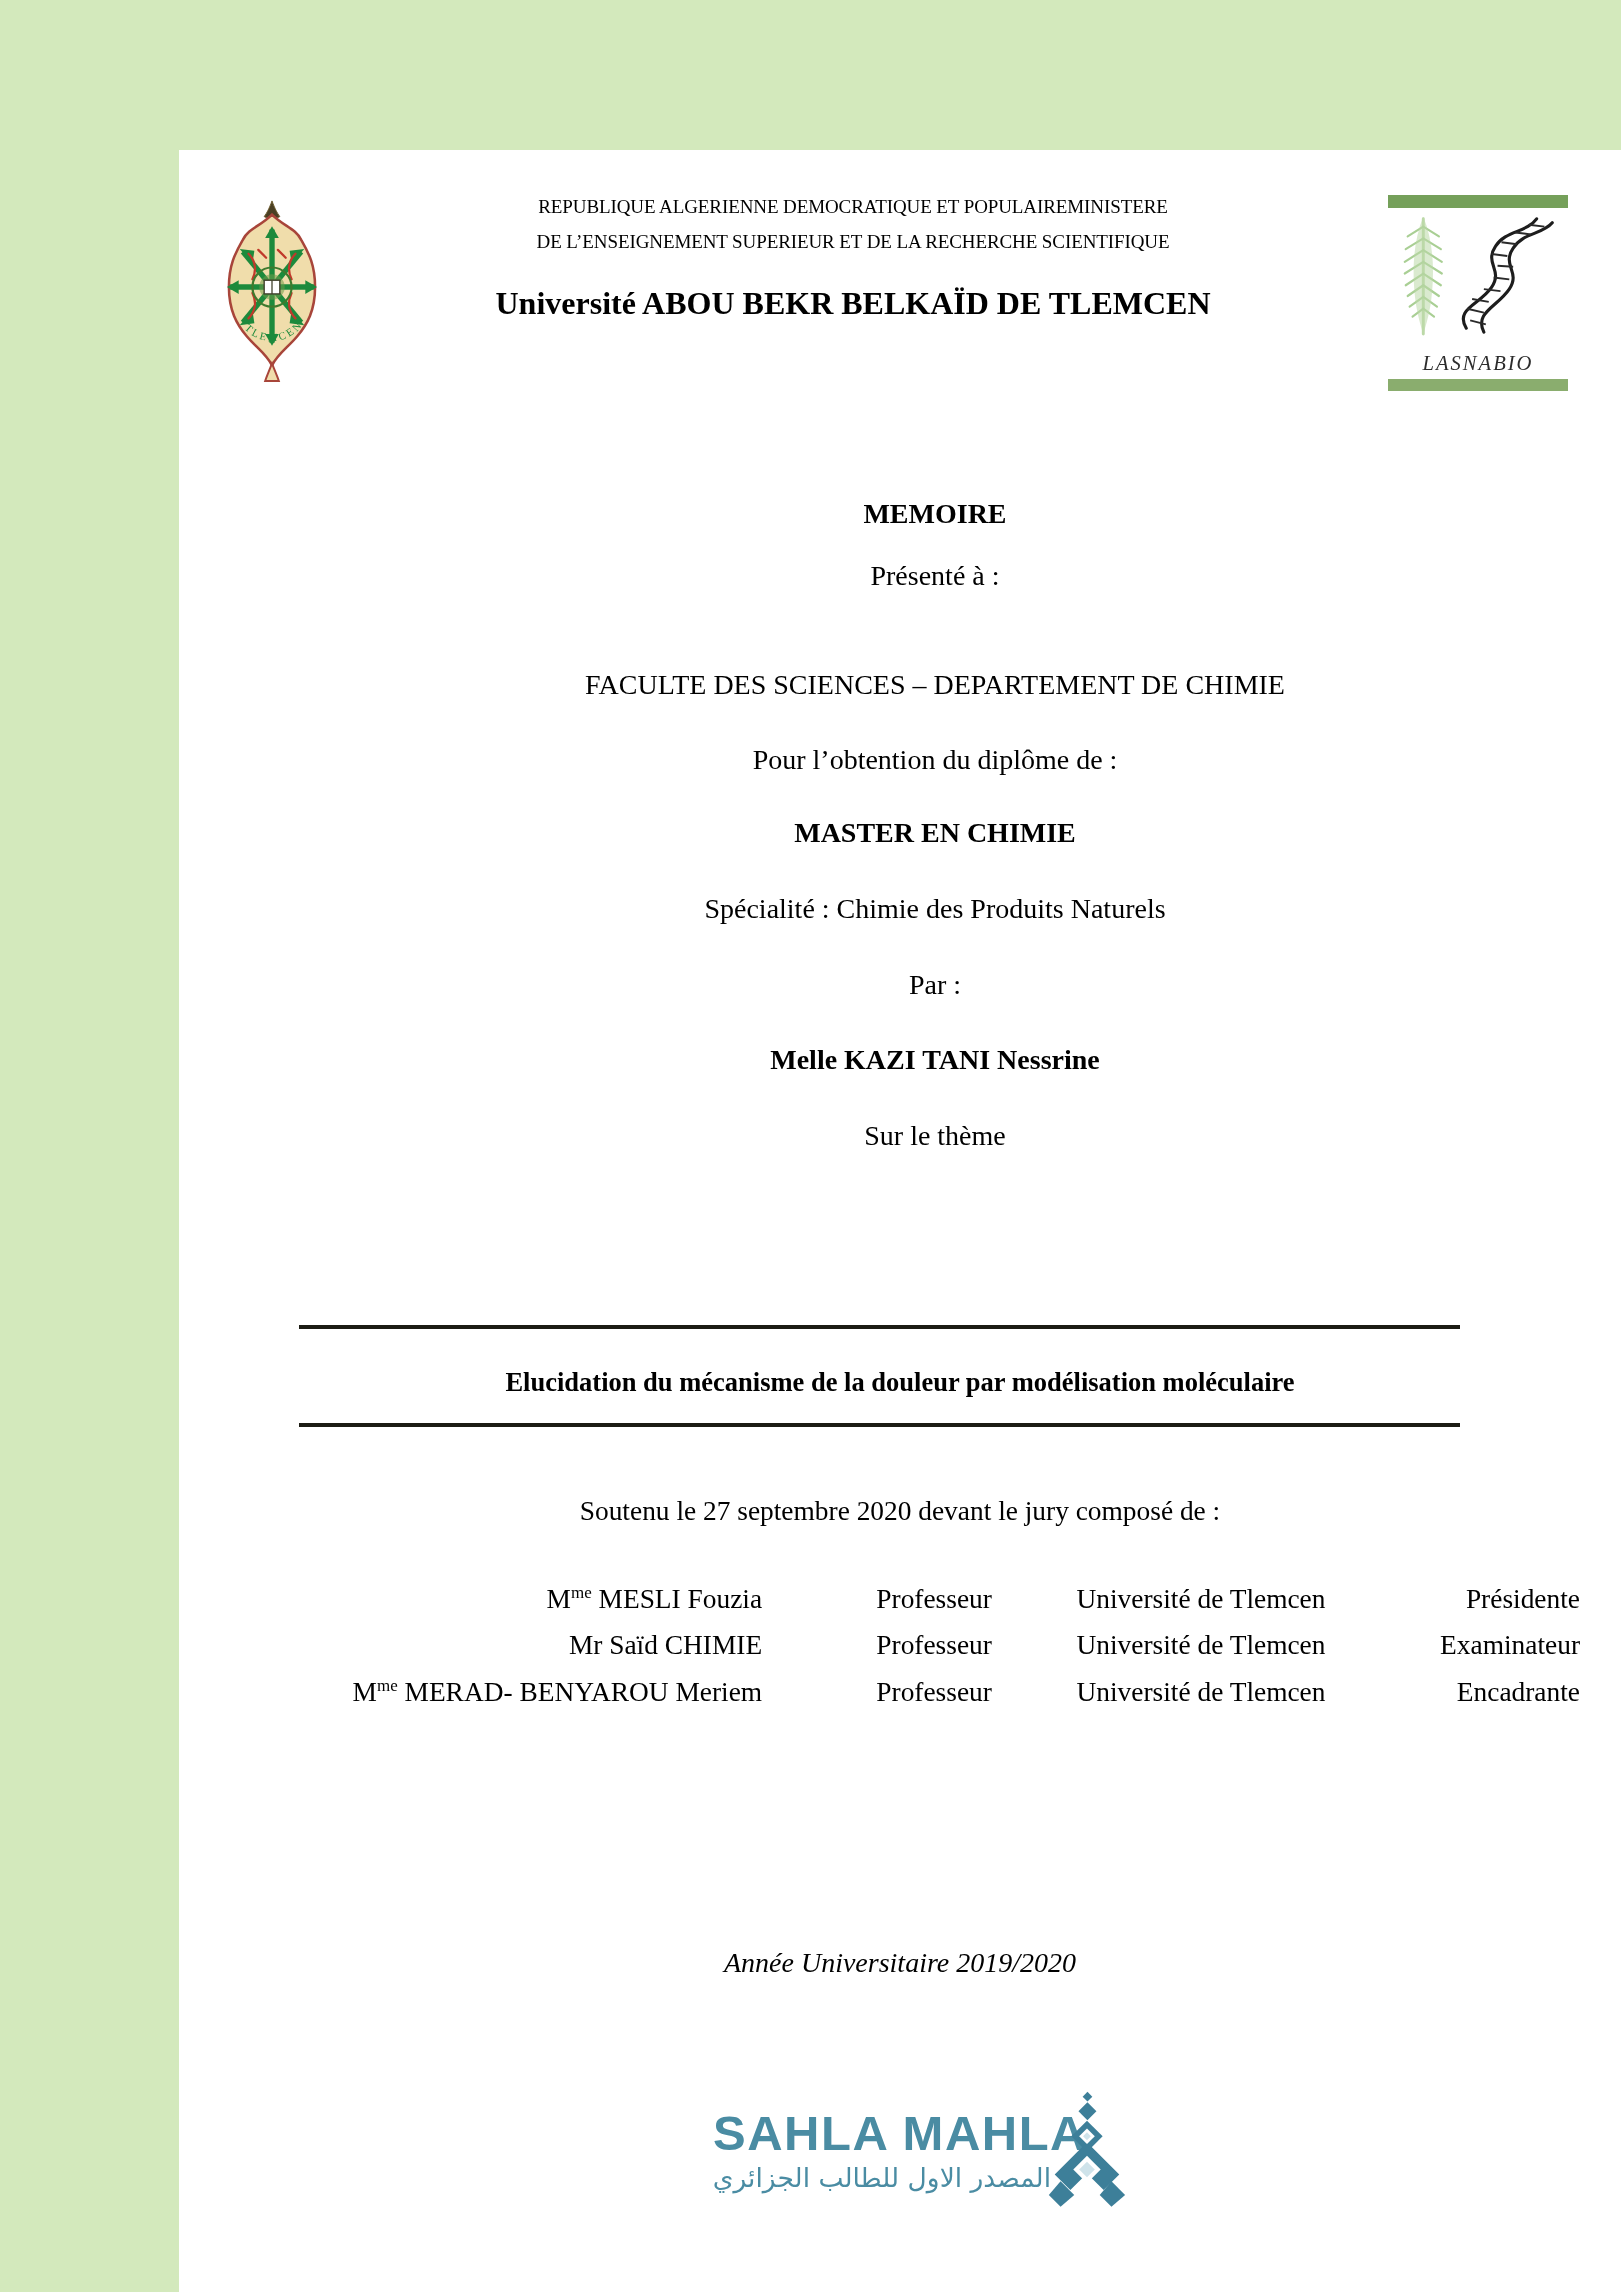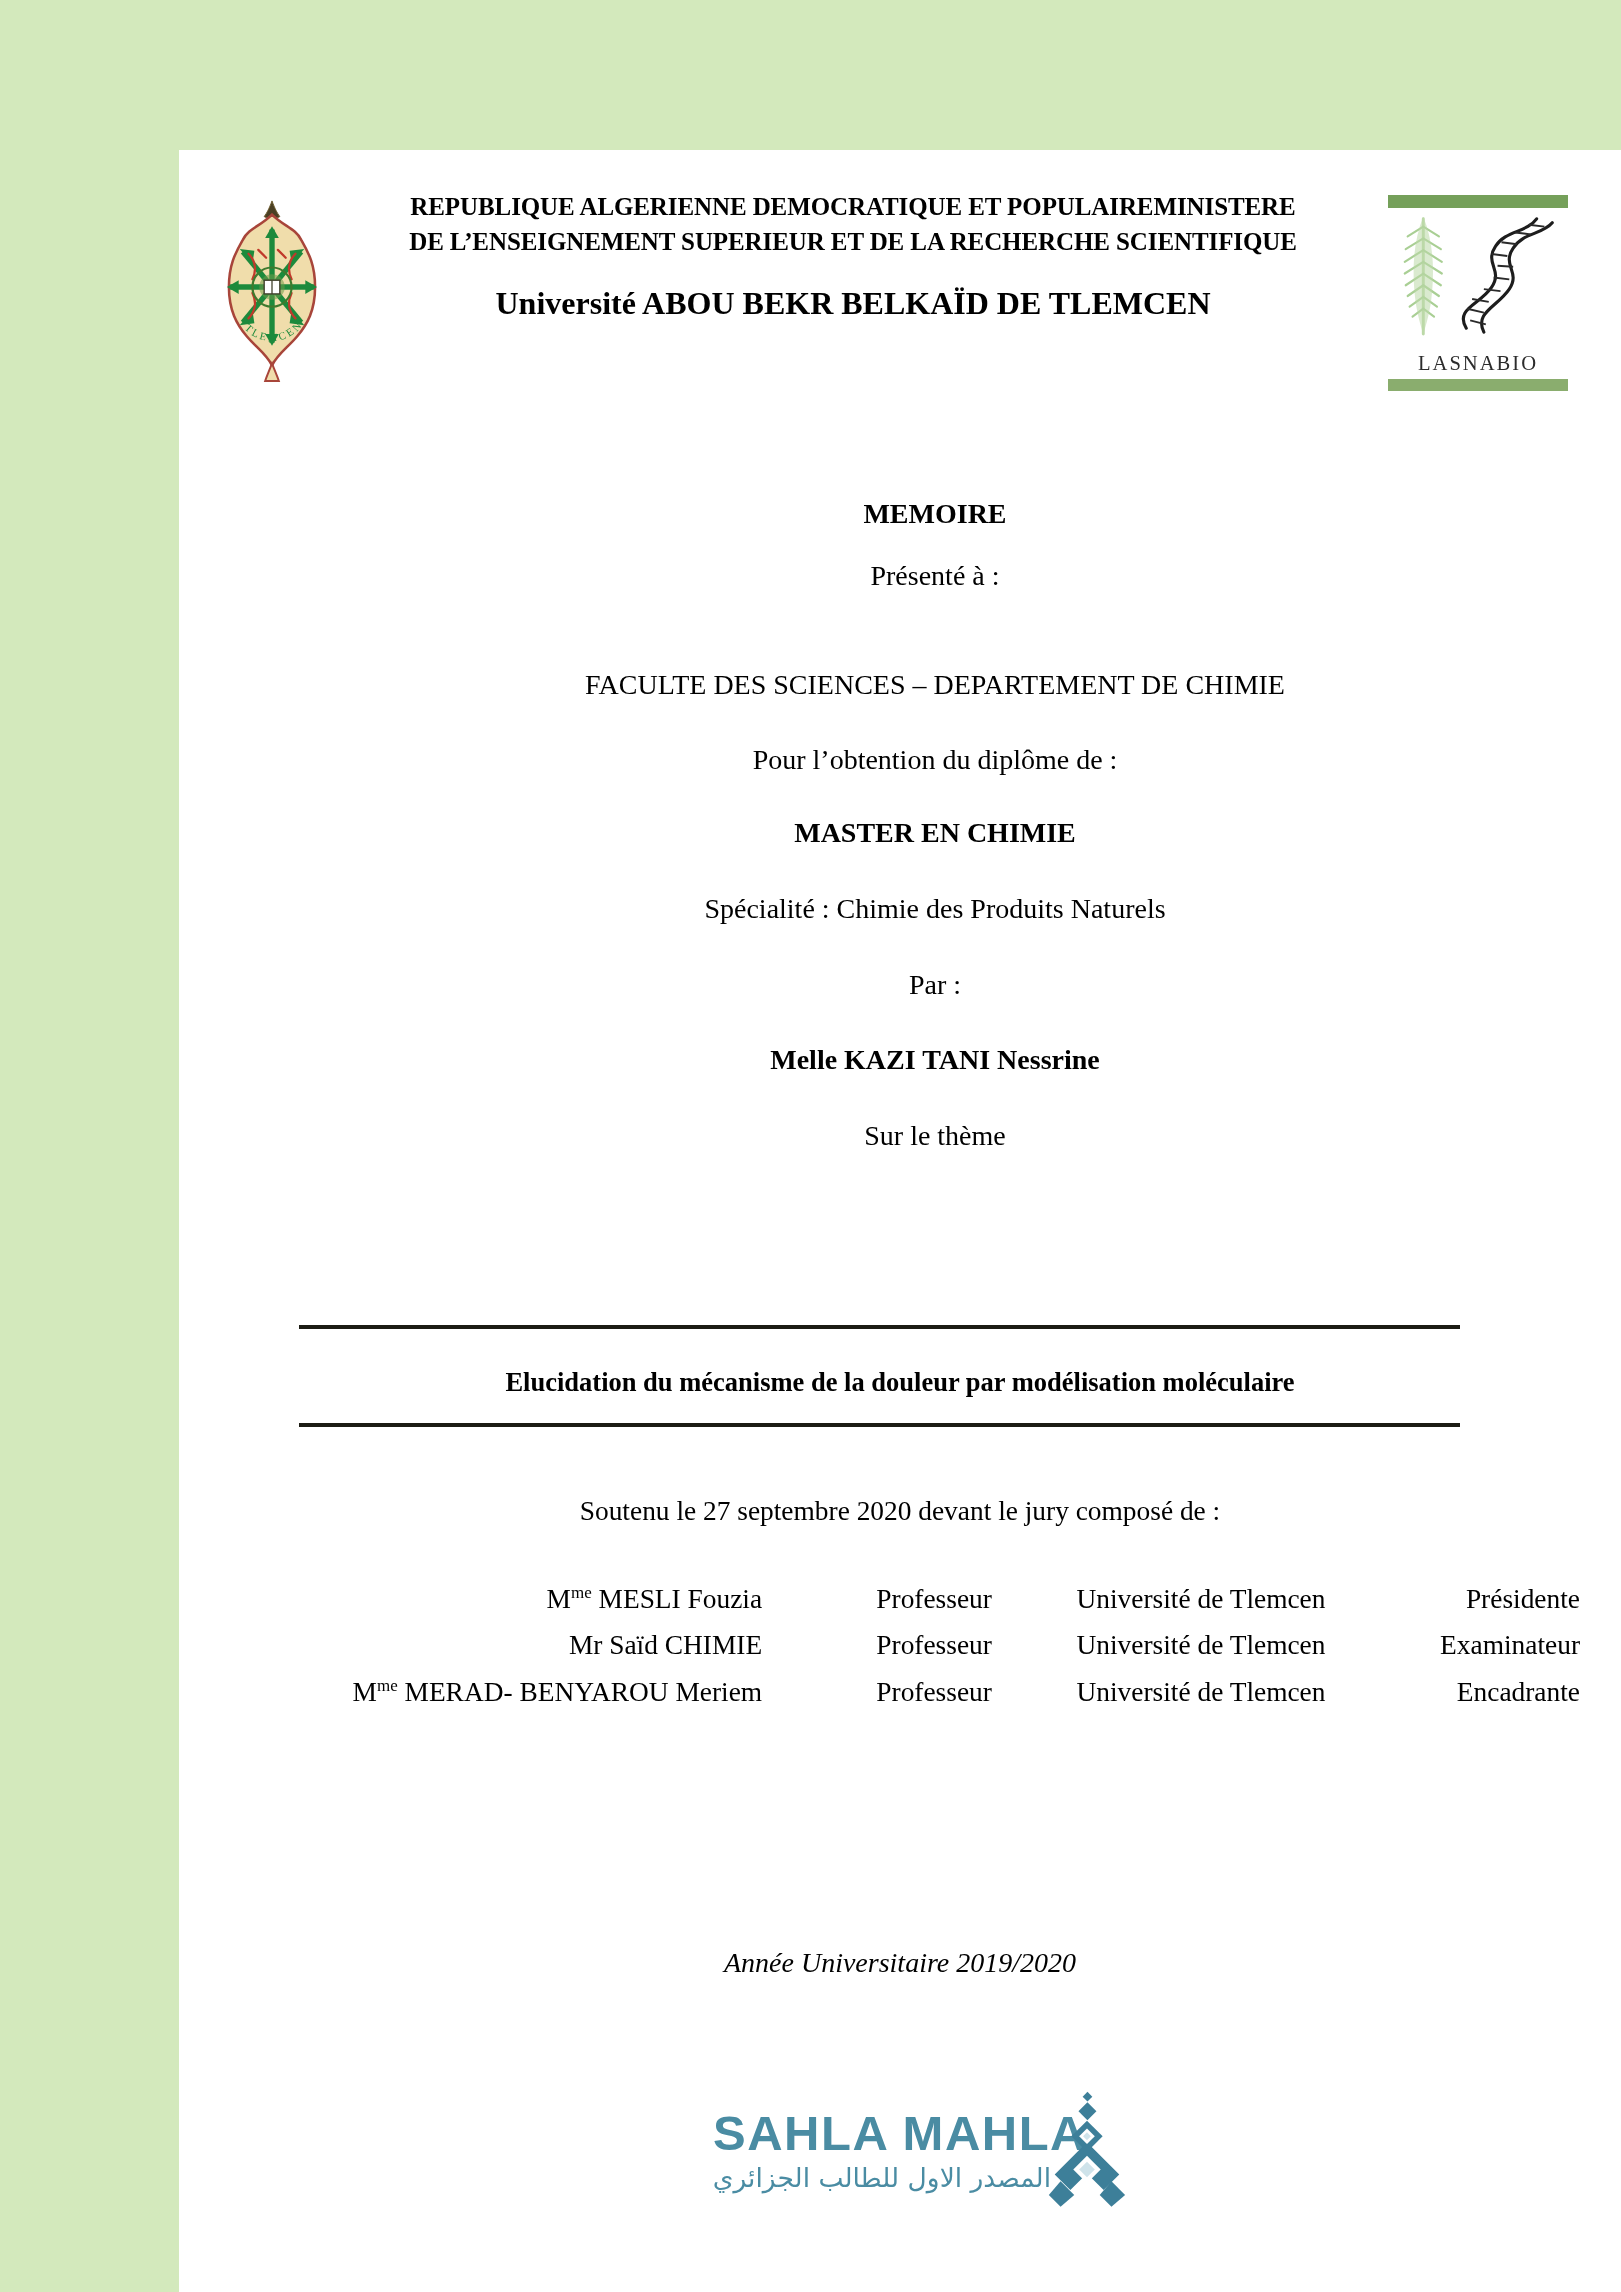--- a/index.html
+++ b/index.html
@@ -73,42 +73,42 @@
   }
   .lasnabio .wordmark {
     position: absolute;
     left: 0; bottom: 15.7px;
     width: 196px;
     text-align: center;
     font-family: "Liberation Serif", serif;
     font-size: 20.6px;
     letter-spacing: 2px;
     color: #2c2c2c;
+    font-style: italic;
   }
   .lasnabio .art {
     position: absolute;
     left: 9.8px; top: 15.7px;
     width: 176px; height: 127px;
   }
 
   
   .hdr-lines {
     position: absolute;
     left: 157px;
     top: 39px;
     width: 1034px;
     text-align: center;
   }
   .hdr-line {
-    font-size: 25px;
+    font-size: 19px;
     line-height: 35px;
     color: #000;
     letter-spacing: -0.1px;
     white-space: nowrap;
-    font-weight: bold;
   }
   .univ-line {
     margin-top: 25.5px;
     font-size: 32px;
     font-weight: bold;
     color: #000;
     white-space: nowrap;
   }
 
   

